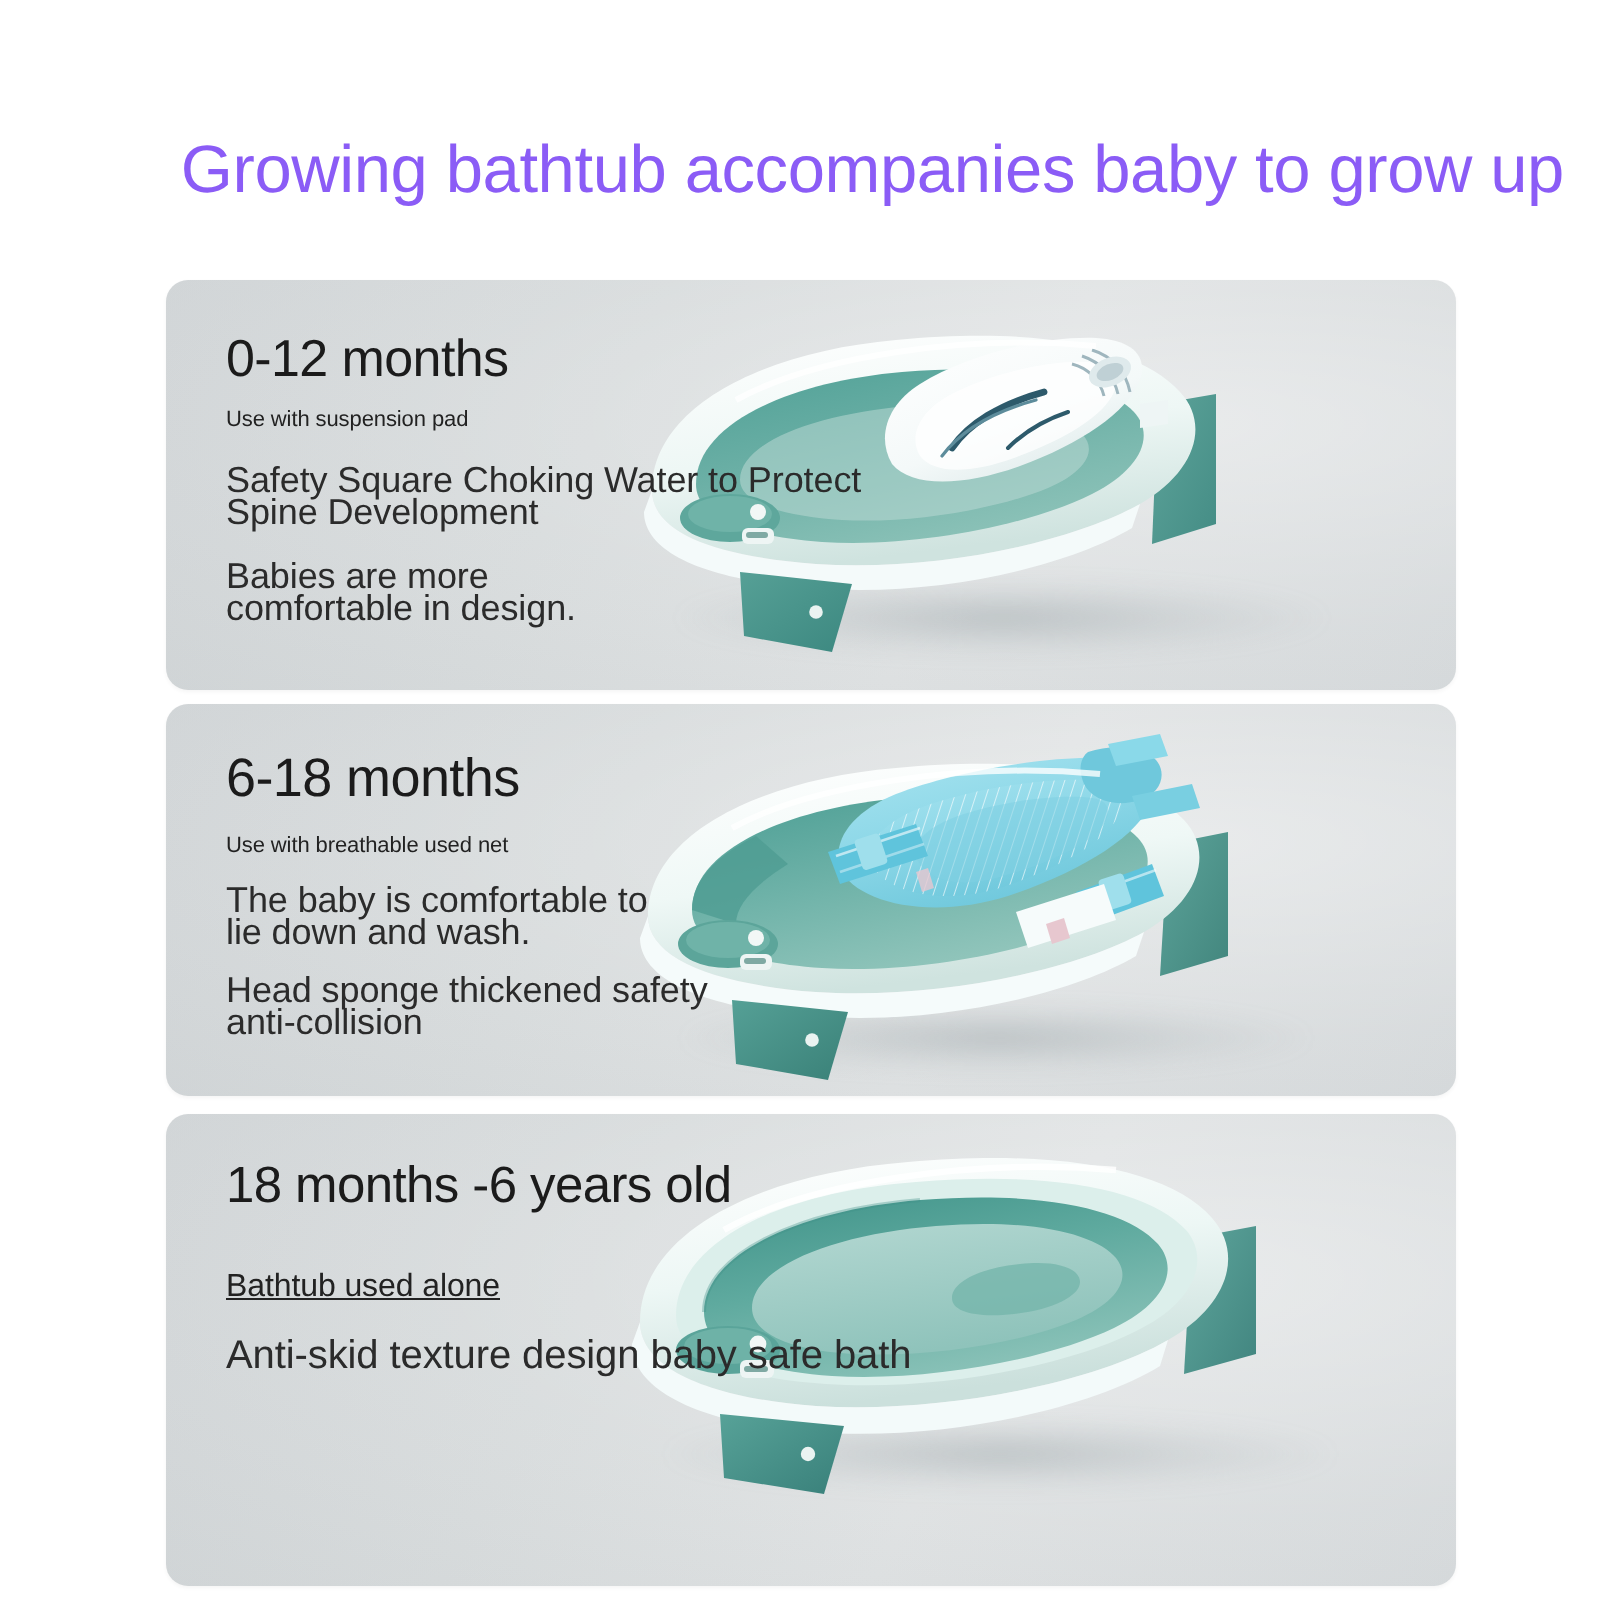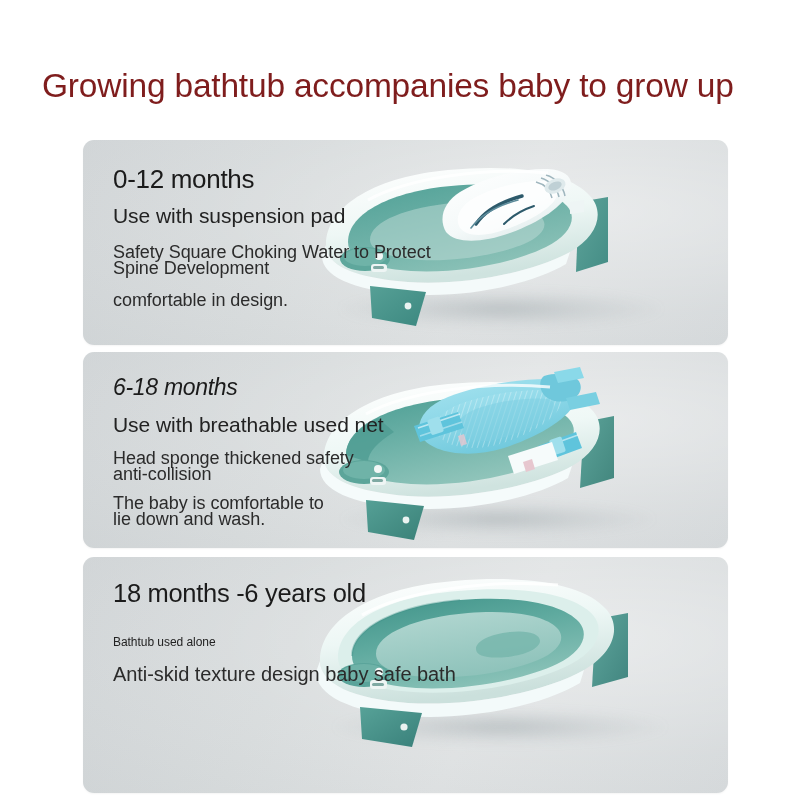--- a/index.html
+++ b/index.html
@@ -10,22 +10,22 @@
     overflow:hidden;
     position:relative;
     -webkit-font-smoothing:antialiased;
   }
   .page{position:absolute;inset:0;}
 
   
   .title{
     position:absolute;left:42px;top:64px;width:740px;
     font-size:33.5px;line-height:44px;
-    font-weight:400;color:#7f1d1d;
-    letter-spacing:-0.2px;white-space:nowrap;
+    font-weight:400;color:#8b5cf6;
+    letter-spacing:-0.2px;white-space:nowrap;text-align:right;
   }
 
   
   .panel{
     position:absolute;left:83px;width:645px;
     border-radius:11px;
     background:linear-gradient(118deg,#d1d5d7 0%,#d6dadb 34%,#dcdfe0 62%,#d3d7d9 100%);
     overflow:hidden;
     box-shadow:0 1px 2px rgba(0,0,0,0.045);
   }
@@ -39,44 +39,44 @@
     background:radial-gradient(130% 115% at 78% 35%,rgba(255,255,255,0.42) 0%,rgba(255,255,255,0.10) 45%,rgba(170,178,182,0.16) 100%);
   }
 
   
   .txt{position:absolute;left:30px;top:0;width:355px;z-index:4;}
   .age{
     font-size:25px;font-weight:400;color:#1b1b1b;
     letter-spacing:-0.3px;white-space:nowrap;
   }
   .lead{
-    font-size:21px;font-weight:400;color:#222;
+    font-size:11px;font-weight:400;color:#222;
     letter-spacing:-0.05px;white-space:nowrap;
   }
   .body-line{
     font-size:18px;font-weight:400;color:#2b2b2b;
     line-height:15.5px;letter-spacing:-0.05px;
   }
 
   
   #txt-0{top:24px;}
   #txt-0 .age{font-size:26px;}
   #txt-0 .lead{margin-top:9px;}
   #txt-0 .b1{margin-top:17px;}
   #txt-0 .b2{margin-top:17px;}
 
   #txt-1{top:22px;}
-  #txt-1 .age{font-size:23px;font-style:italic;}
+  #txt-1 .age{font-size:27px;}
   #txt-1 .lead{margin-top:12px;}
   #txt-1 .b1{margin-top:14px;}
   #txt-1 .b2{margin-top:14px;}
 
   #txt-2{top:22px;}
   #txt-2 .age{font-size:25.5px;}
-  #txt-2 .lead{margin-top:27px;font-size:12px;}
+  #txt-2 .lead{margin-top:27px;font-size:16px;text-decoration:underline;}
   #txt-2 .b1{margin-top:18px;font-size:20px;}
 
   .nowrap{white-space:nowrap;}
 
   
   .photo{
     position:absolute;right:0;top:0;bottom:0;width:420px;
     z-index:2;overflow:hidden;
   }
   .photo svg{position:absolute;display:block;}
@@ -176,20 +176,21 @@
     </div>
 
     <div class="txt" id="txt-0">
       <div class="age">0-12 months</div>
       <div class="lead">Use with suspension pad</div>
       <div class="body-line b1">
         <div>Safety Square Choking Water to Protect</div>
         <div>Spine Development</div>
       </div>
       <div class="body-line b2">
+        <div>Babies are more</div>
         <div>comfortable in design.</div>
       </div>
     </div>
   </div>
 
   <div class="panel" id="panel-1">
 
     <div class="photo">
       <div class="tub-shadow" style="left:30px;top:150px;width:320px;height:34px;"></div>
       <svg width="420" height="196" viewBox="0 0 420 196">
@@ -280,27 +281,27 @@
           <path d="M150 84 L156 82 L159 92 L153 94 Z" fill="#e7c7cf" opacity="0.8"></path>
         </g>
 
         <path d="M58 62 C98 40 176 29 242 35" stroke="#ffffff" stroke-width="3" fill="none" opacity="0.78"></path>
       </svg>
     </div>
 
     <div class="txt" id="txt-1">
       <div class="age">6-18 months</div>
       <div class="lead">Use with breathable used net</div>
+      <div class="body-line b2">
+        <div>The baby is comfortable to</div>
+        <div>lie down and wash.</div>
+      </div>
       <div class="body-line b1">
         <div>Head sponge thickened safety</div>
         <div>anti-collision</div>
-      </div>
-      <div class="body-line b2">
-        <div>The baby is comfortable to</div>
-        <div>lie down and wash.</div>
       </div>
     </div>
   </div>
 
   <div class="panel" id="panel-2">
 
     <div class="photo">
       <div class="tub-shadow" style="left:22px;top:152px;width:340px;height:36px;"></div>
       <svg width="420" height="196" viewBox="0 0 420 196">
         <defs>

